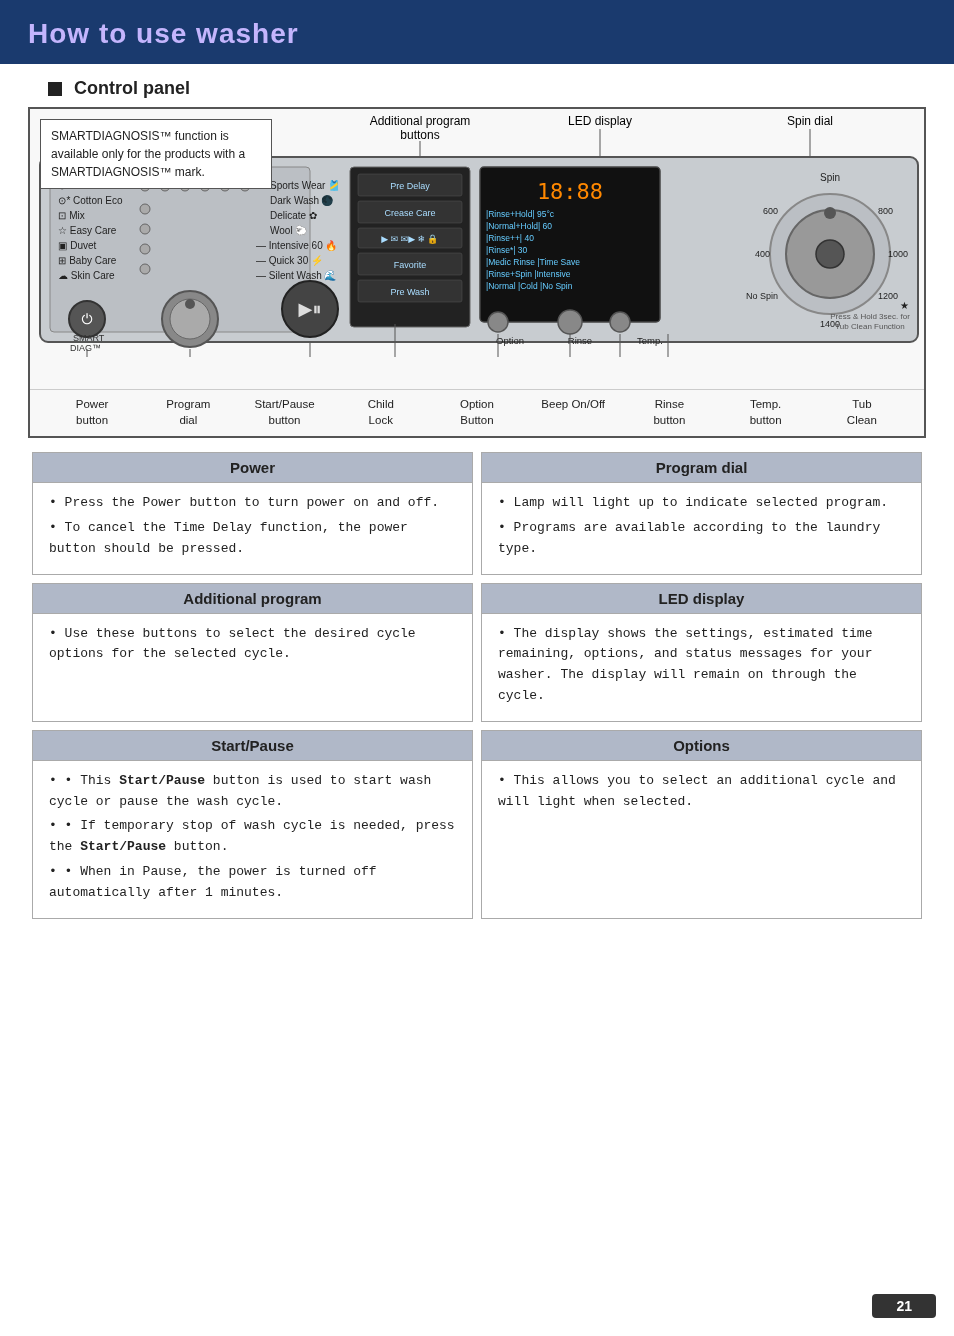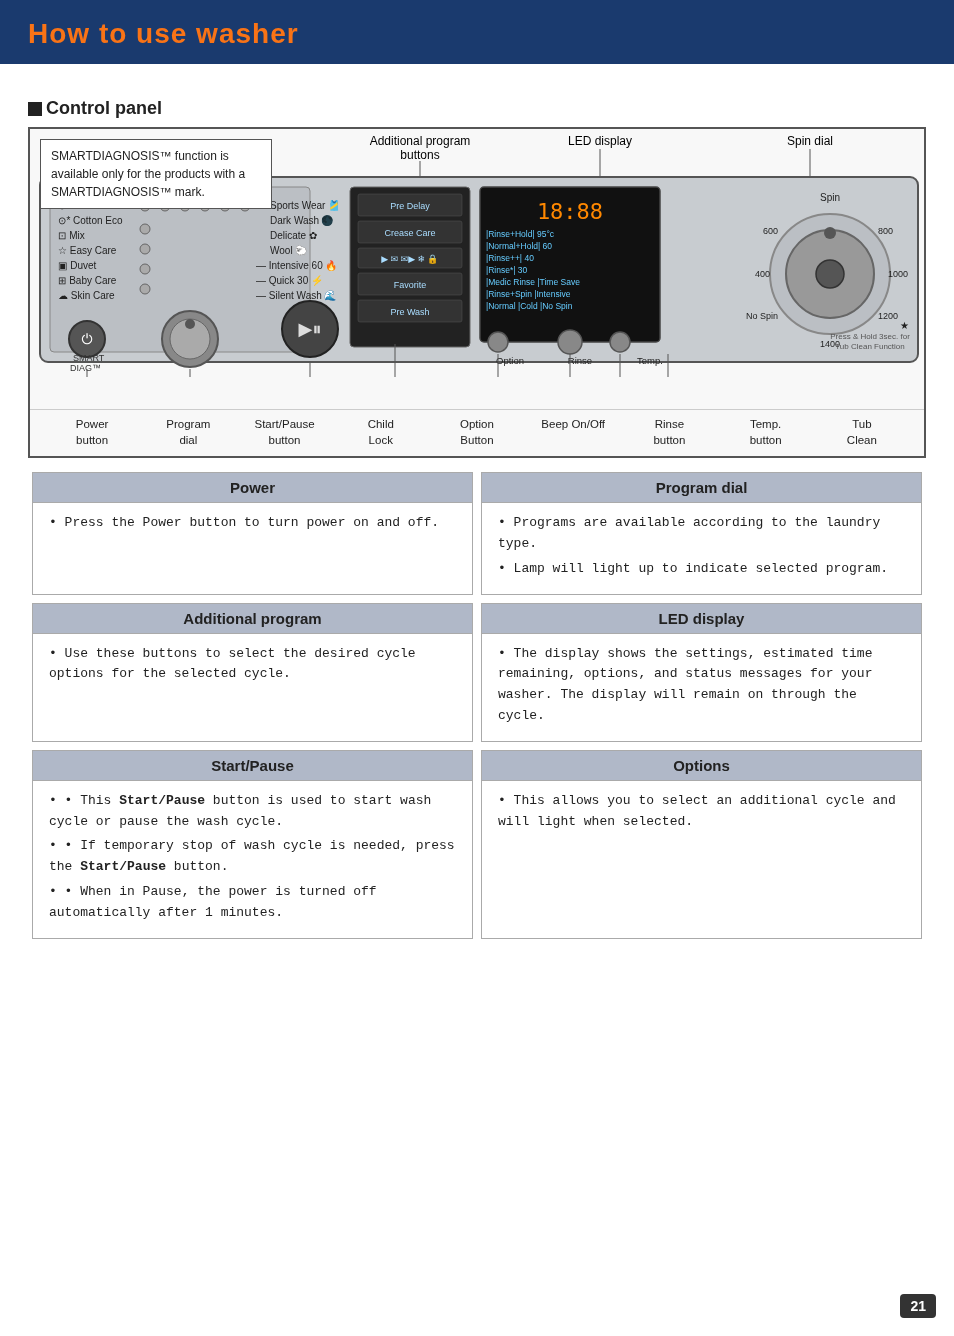--- a/index.html
+++ b/index.html
@@ -14,45 +14,47 @@
     }
 
     
     .page-number-box {
       position: absolute;
       bottom: 18px;
       right: 18px;
       background: #333;
       color: #fff;
       border-radius: 4px;
-      padding: 4px 10px;
+      padding: 4px 24px;
       font-size: 14px;
       font-weight: bold;
     }
 
     
     .page-header {
       background: #1a3a6e;
-      color: #f97316;
+      color: #c4b5fd;
       padding: 18px 28px 14px 28px;
-      margin-bottom: 8px;
+      margin-bottom: 0;
     }
     .page-header h1 {
       font-size: 28px;
       font-weight: bold;
       letter-spacing: 1px;
     }
 
     
     .section-title {
-      padding: 26px 28px 8px 28px;
+      padding: 14px 28px 8px 28px;
       font-size: 18px;
       font-weight: bold;
       display: flex;
       align-items: center;
+      gap: 8px;
+      margin-left: 20px;
     }
     .section-title .square {
       display: inline-block;
       width: 14px;
       height: 14px;
       background: #222;
       margin-right: 4px;
     }
 
     
@@ -322,32 +324,33 @@
 
 <div class="info-grid">
 
   <div class="info-cell">
     <div class="info-cell-header">
       <span>Power</span>
     </div>
     <div class="info-cell-body">
       <ul>
         <li><span>Press the Power button to turn power on and off.</span></li>
+        <li><span>To cancel the Time Delay function, the power button should be pressed.</span></li>
       </ul>
     </div>
   </div>
 
   <div class="info-cell">
     <div class="info-cell-header">
       <span>Program dial</span>
     </div>
     <div class="info-cell-body">
       <ul>
+        <li><span>Lamp will light up to indicate selected program.</span></li>
         <li><span>Programs are available according to the laundry type.</span></li>
-        <li><span>Lamp will light up to indicate selected program.</span></li>
       </ul>
     </div>
   </div>
 
   <div class="info-cell">
     <div class="info-cell-header">
       <span>Additional program</span>
     </div>
     <div class="info-cell-body">
       <ul>

